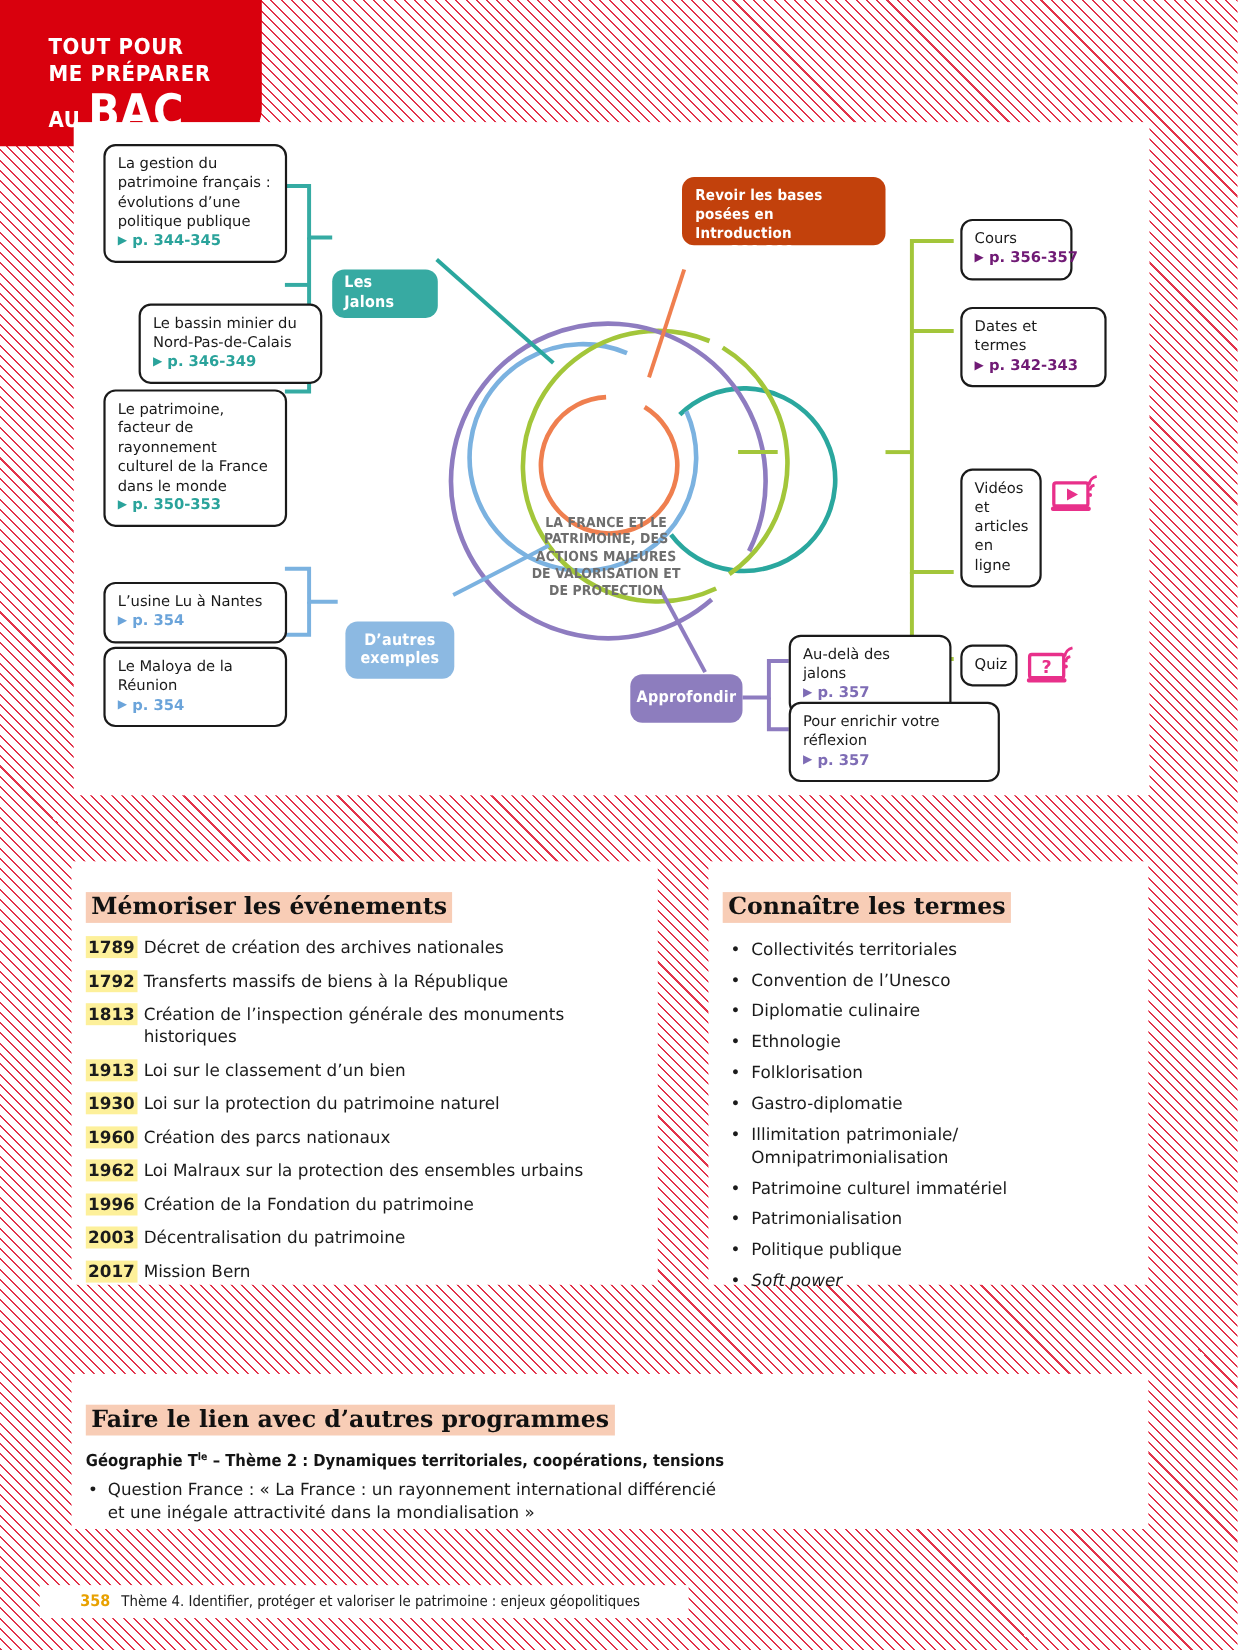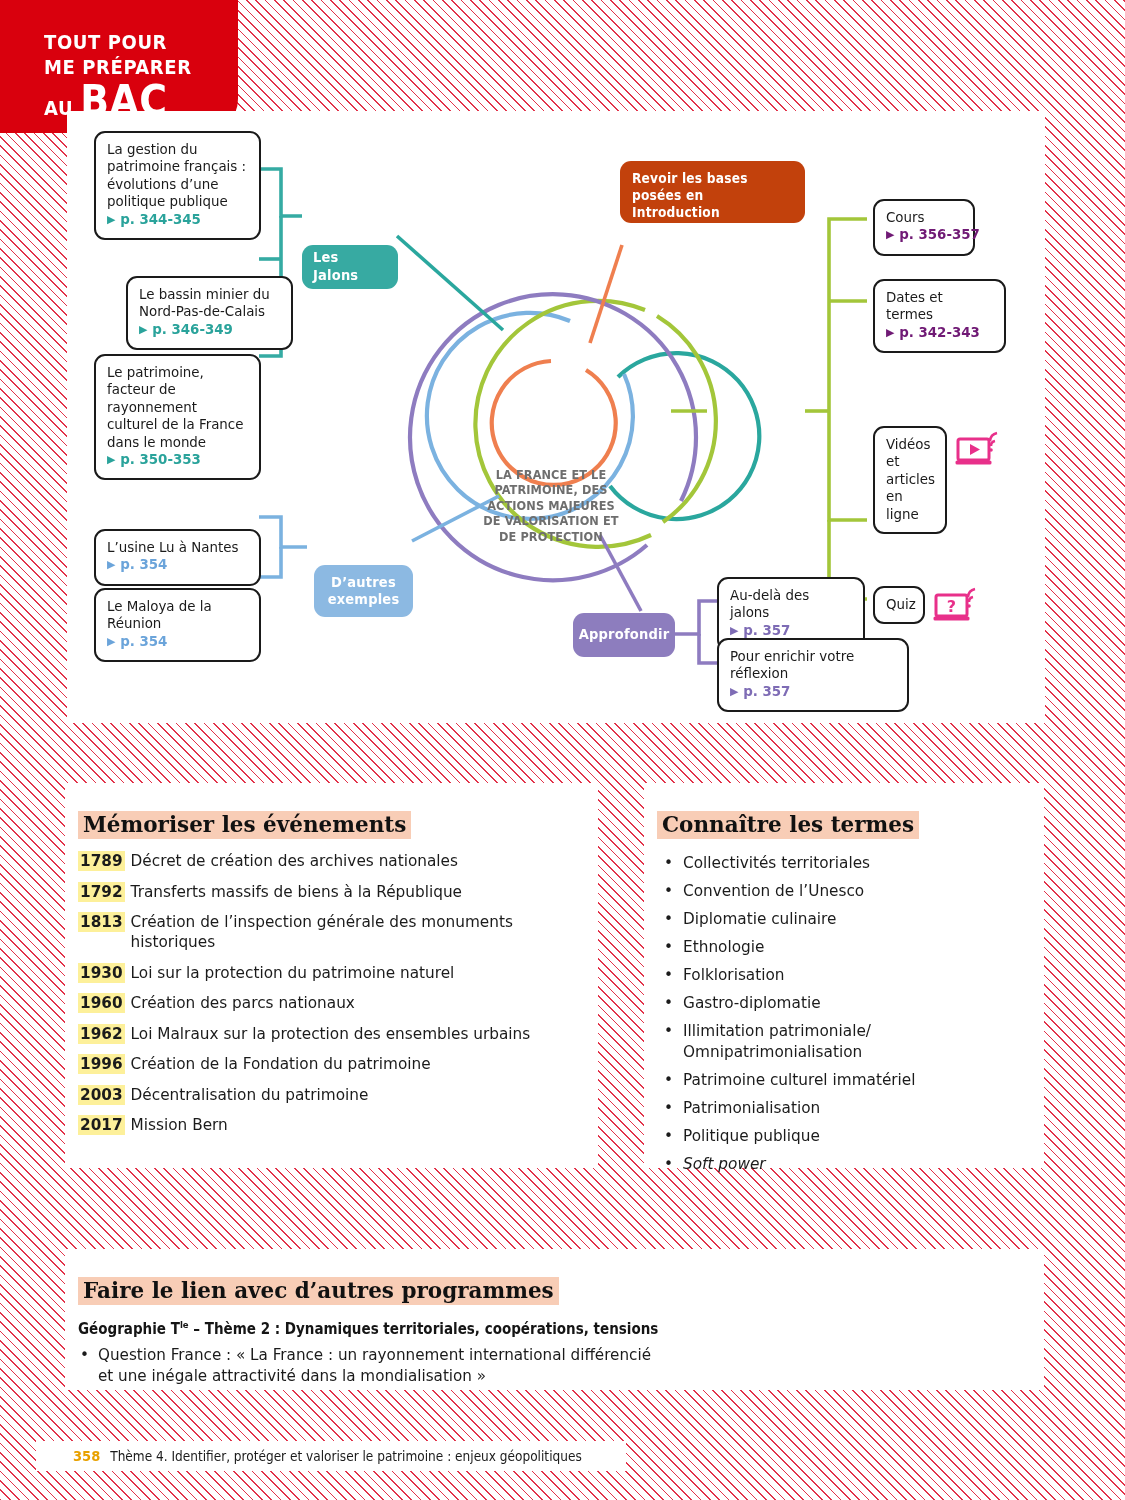--- a/index.html
+++ b/index.html
@@ -345,20 +345,24 @@
       </div>
       <div class="ev-row">
         <span class="ev-year">1792</span>
         <span>Transferts massifs de biens à la République</span>
       </div>
       <div class="ev-row">
         <span class="ev-year">1813</span>
         <span>Création de l’inspection générale des monuments historiques</span>
       </div>
       <div class="ev-row">
+        <span class="ev-year">1913</span>
+        <span>Loi sur le classement d’un bien</span>
+      </div>
+      <div class="ev-row">
         <span class="ev-year">1930</span>
         <span>Loi sur la protection du patrimoine naturel</span>
       </div>
       <div class="ev-row">
         <span class="ev-year">1960</span>
         <span>Création des parcs nationaux</span>
       </div>
       <div class="ev-row">
         <span class="ev-year">1962</span>
         <span>Loi Malraux sur la protection des ensembles urbains</span>

